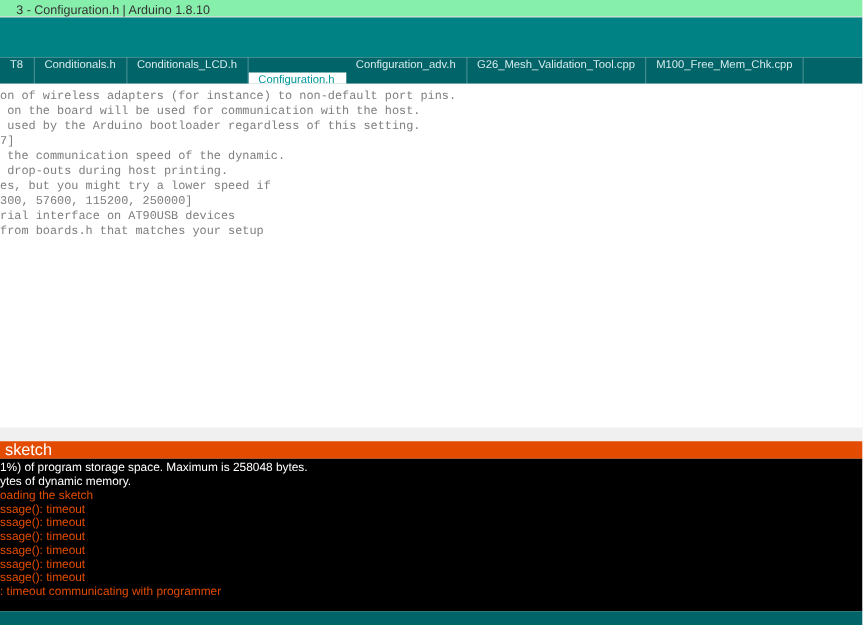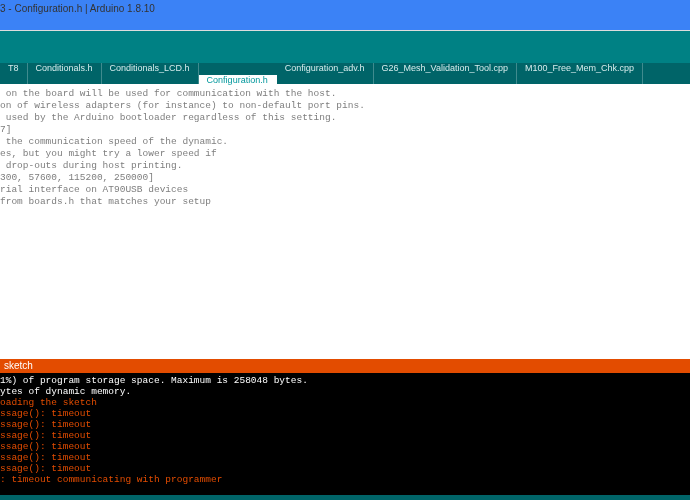--- a/index.html
+++ b/index.html
@@ -5,24 +5,24 @@
   * { box-sizing: border-box; margin: 0; padding: 0; }
   body {
     font-family: Verdana, Geneva, sans-serif;
     font-size: 11px;
     background: #f0f0f0;
     width: 690px;
     height: 500px;
     overflow: hidden;
   }
   .titlebar {
-    background: #3b82f6;
-    height: 31px;
+    background: #86efac;
+    height: 14px;
     line-height: 18px;
-    padding-left: 0;
+    padding-left: 13px;
     font-size: 10px;
     color: #333;
     border-bottom: 1px solid #ddd;
   }
   .toolbar {
     background: #008184; 
     height: 32px;
   }
   .tabbar {
     background: #006468; 
@@ -56,27 +56,28 @@
     color: #7e7e7e;
     white-space: pre;
     line-height: 12px;
     padding-left: 0;
   }
   .status {
     background: #e34c00;
     color: #fff;
     height: 14px;
     line-height: 14px;
-    font-size: 10px;
+    font-size: 13px;
     padding-left: 4px;
+    margin-top: 11px;
   }
   .console {
     background: #000;
     color: #fff;
-    font-family: Liberation Mono, monospace;
+    font-family: Liberation Sans, sans-serif;
     font-size: 9.5px;
     height: 122px;
     padding: 2px 0 0 0;
     line-height: 11px;
     white-space: pre;
   }
   .console .w { color: #fff; }
   .console .o { color: #e34c00; }
   .footer {
     background: #006468;
@@ -111,33 +112,33 @@
     <div class="tab">
       <span>G26_Mesh_Validation_Tool.cpp</span>
     </div>
     <div class="tab">
       <span>M100_Free_Mem_Chk.cpp</span>
     </div>
   </div>
 
 <div class="editor" id="editor">
     <div class="codeline"></div>
+    <div class="codeline">on of wireless adapters (for instance) to non-default port pins.</div>
     <div class="codeline"> on the board will be used for communication with the host.</div>
-    <div class="codeline">on of wireless adapters (for instance) to non-default port pins.</div>
     <div class="codeline"> used by the Arduino bootloader regardless of this setting.</div>
     <div class="codeline"></div>
     <div class="codeline">7]</div>
     <div class="codeline"></div>
     <div class="codeline"></div>
     <div class="codeline"></div>
     <div class="codeline"></div>
     <div class="codeline"> the communication speed of the dynamic.</div>
     <div class="codeline"></div>
+    <div class="codeline"> drop-outs during host printing.</div>
     <div class="codeline">es, but you might try a lower speed if</div>
-    <div class="codeline"> drop-outs during host printing.</div>
     <div class="codeline"></div>
     <div class="codeline">300, 57600, 115200, 250000]</div>
     <div class="codeline"></div>
     <div class="codeline"></div>
     <div class="codeline"></div>
     <div class="codeline"></div>
     <div class="codeline">rial interface on AT90USB devices</div>
     <div class="codeline"></div>
     <div class="codeline"></div>
     <div class="codeline">from boards.h that matches your setup</div>

